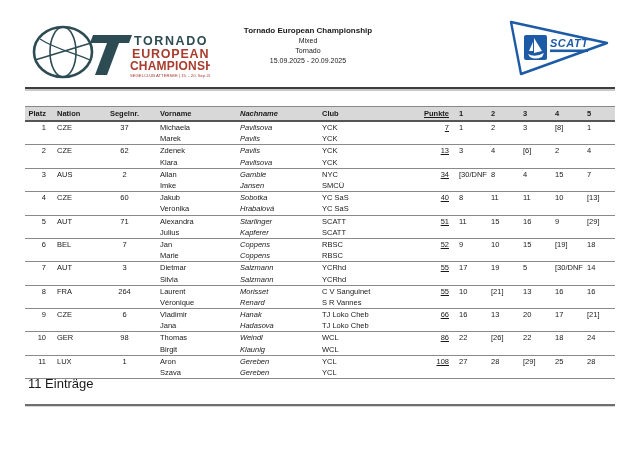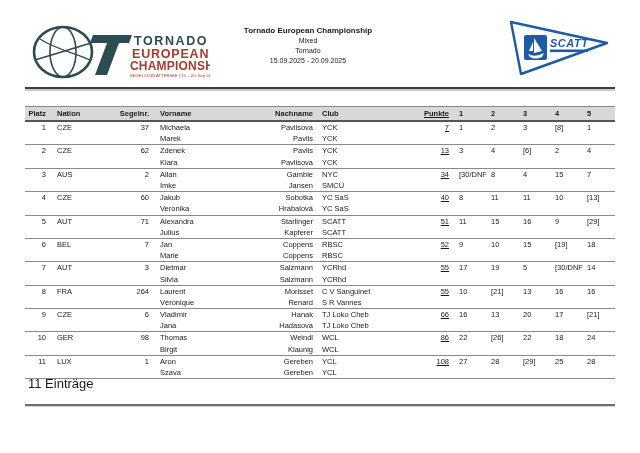--- a/index.html
+++ b/index.html
@@ -31,23 +31,23 @@
     height:13px;
     border-top:1px solid #888;
     border-bottom:2px solid #555;
     text-align:left;
   }
   tbody td{height:11.2px;}
   tr.entry-end td{border-bottom:1px solid #8a8a8a;}
   
   th:nth-child(1),td:nth-child(1){text-align:right;padding-right:3px;}
   th:nth-child(2),td:nth-child(2){padding-left:8px;text-align:left;}
-  th:nth-child(3),td:nth-child(3){padding-left:9px;text-align:right;}
+  th:nth-child(3),td:nth-child(3){padding-left:9px;text-align:center;}
   th:nth-child(4),td:nth-child(4){padding-left:11px;text-align:left;}
-  th:nth-child(5),td:nth-child(5){padding-left:9px;text-align:right;}
+  th:nth-child(5),td:nth-child(5){padding-left:9px;text-align:left;font-style:italic;}
   th:nth-child(6),td:nth-child(6){padding-left:9px;text-align:left;}
   th:nth-child(7),td:nth-child(7){text-align:right;padding-right:6px;text-decoration:underline;}
   th:nth-child(n+8),td:nth-child(n+8){padding-left:4px;text-align:left;}
 
   
   #entries-count{left:28px;top:376px;font-size:13px;}
   #foot-rule{left:25px;right:25px;top:404px;height:2px;background:#6f6f6f;box-shadow:0 1px 0 #d5d5d5;}
 </style>
 </head>
 <body>

